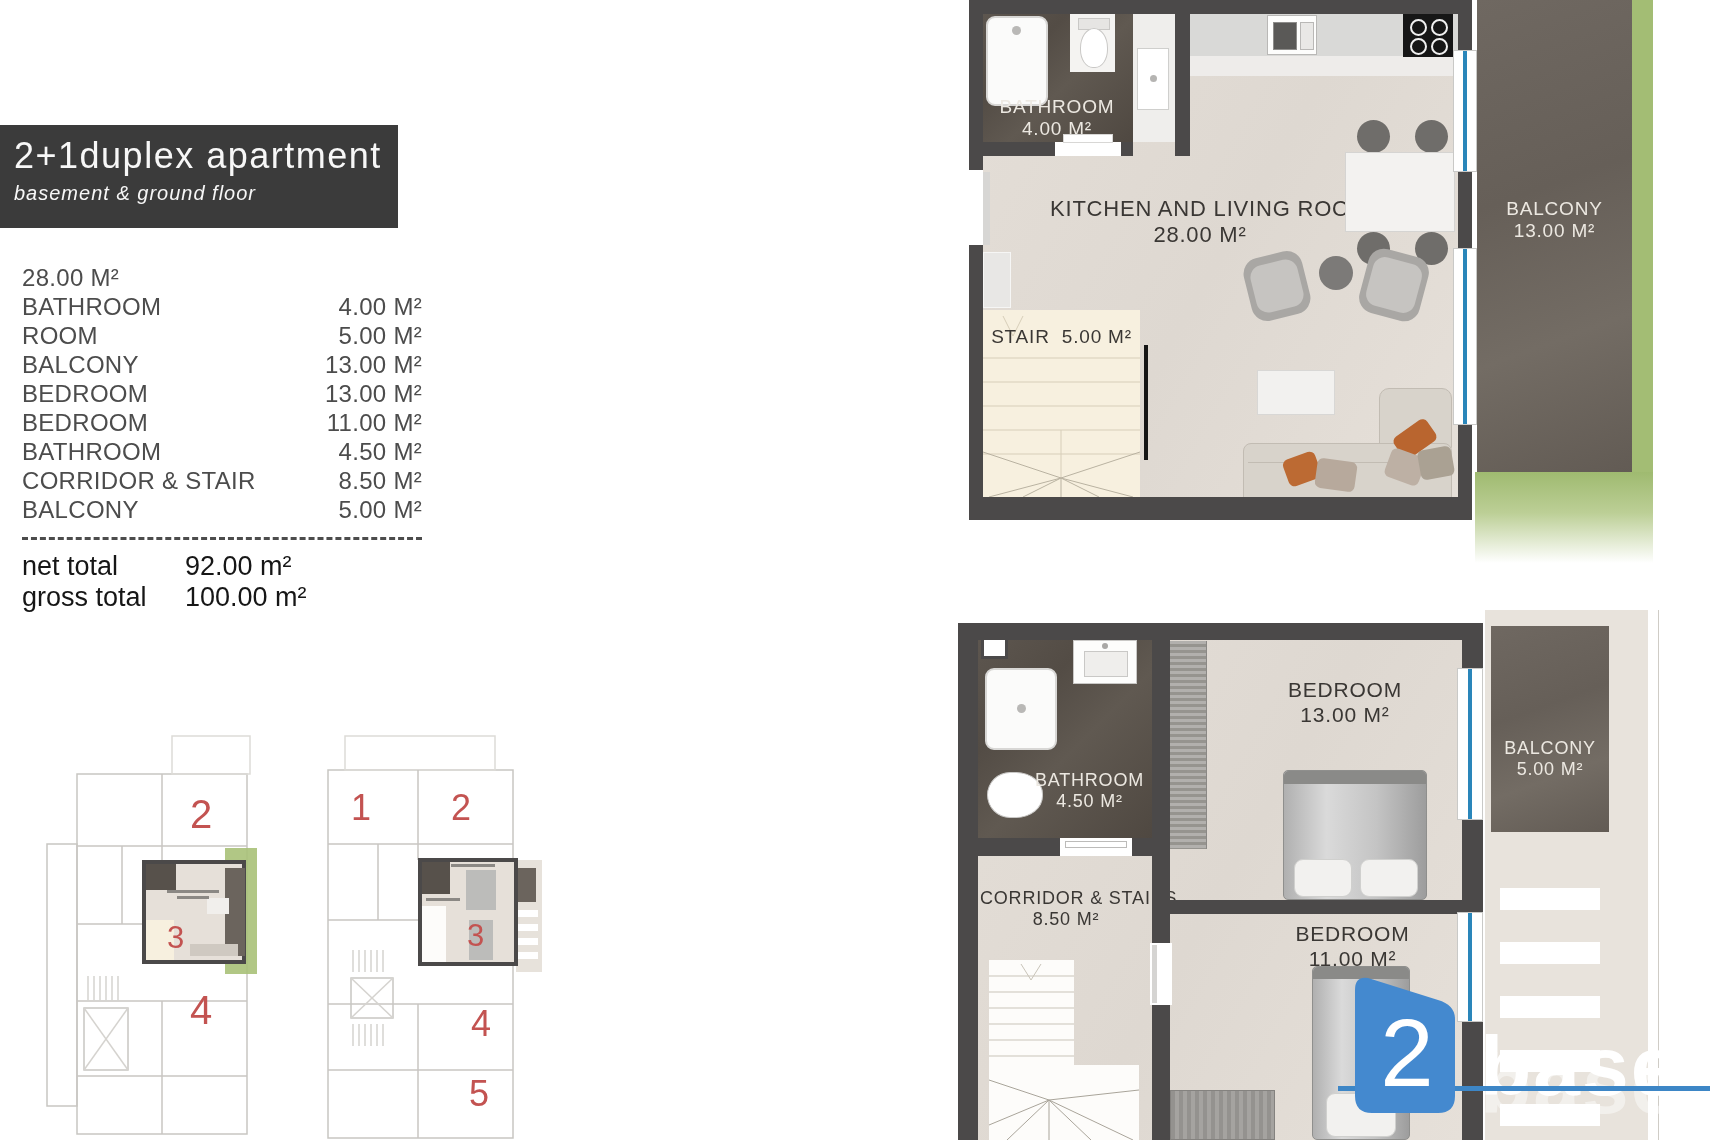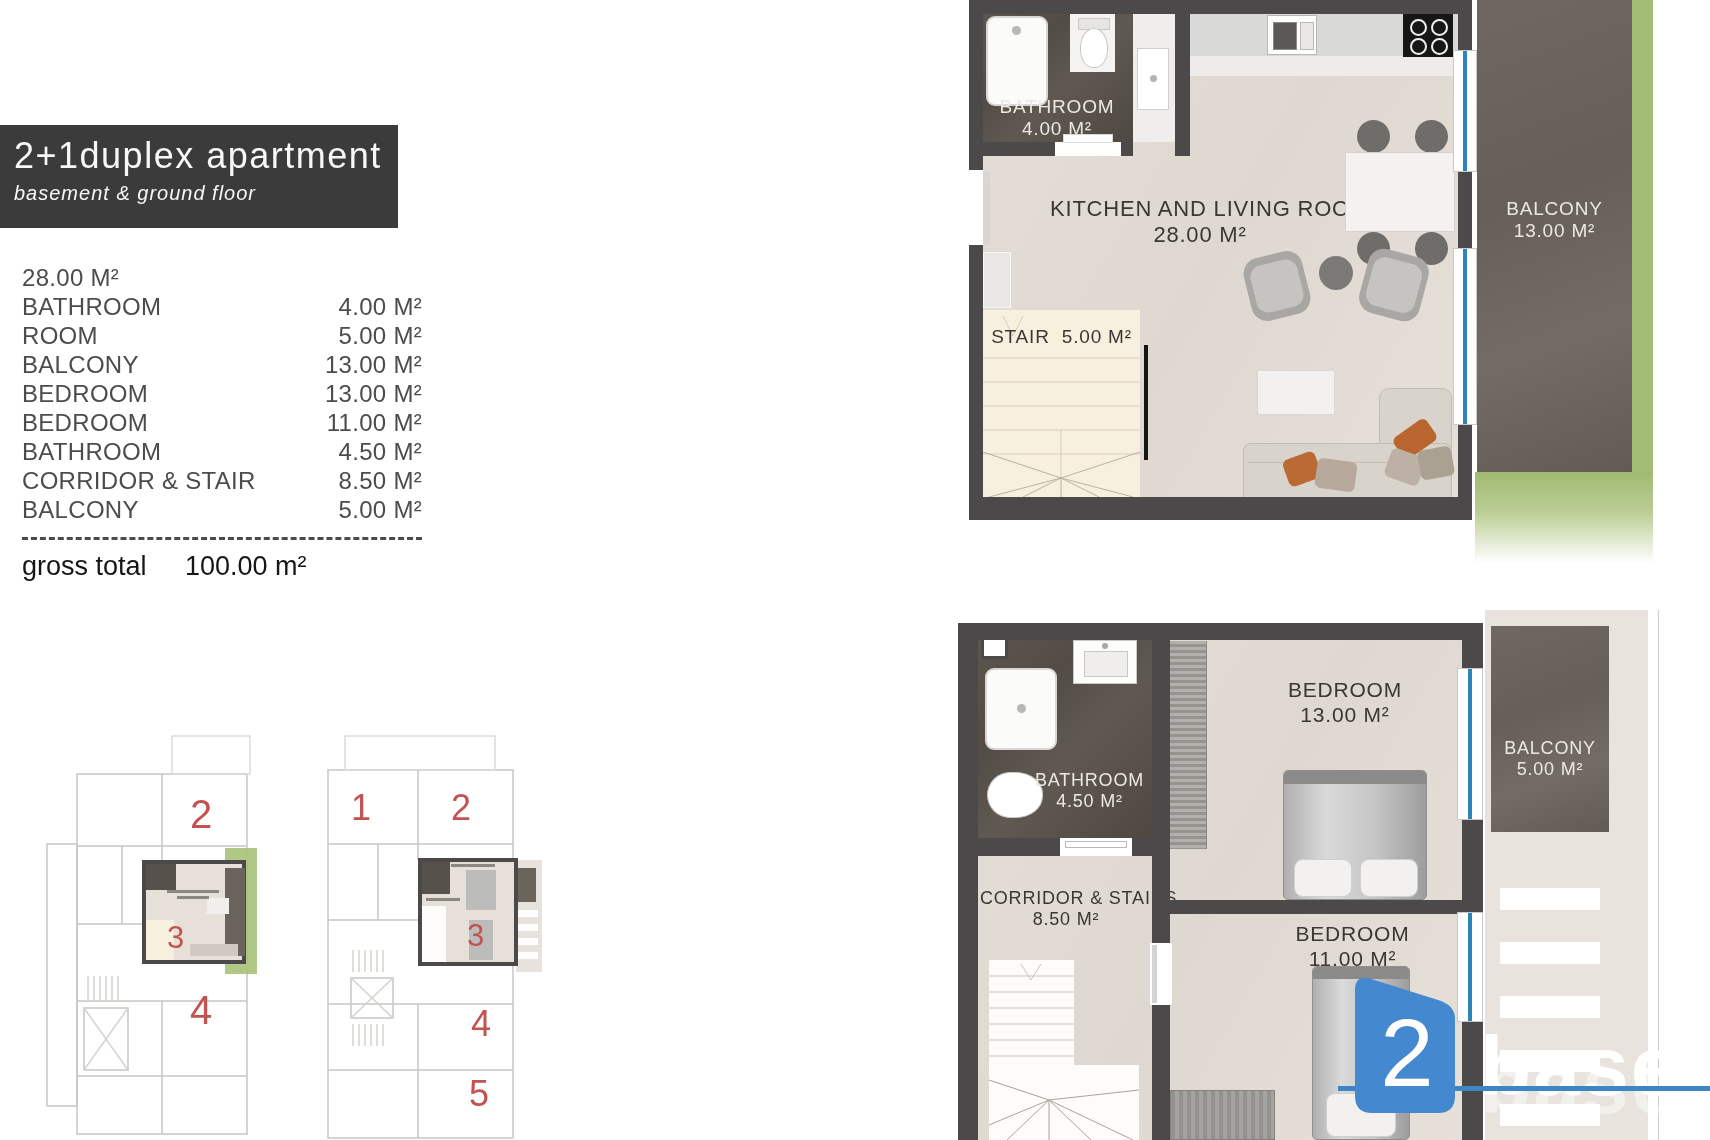--- a/index.html
+++ b/index.html
@@ -87,20 +87,24 @@
       </div>
     <div class="room-row">
         <span>BALCONY</span>
         <span>5.00 M²</span>
       </div>
   </div>
 
   <div class="abs dash-divider"></div>
 
   <div class="abs totals">
+    <div class="total-row">
+      <span class="tl">net total</span>
+      <span>92.00 m²</span>
+    </div>
     <div class="total-row">
       <span class="tl">gross total</span>
       <span>100.00 m²</span>
     </div>
   </div>
 
   <svg class="abs" style="left:22px;top:676px;" width="250" height="464" viewBox="0 0 250 464">
     <g stroke="#c8c6c2" fill="none" stroke-width="1.5">
       <rect x="55" y="98" width="170" height="360"></rect>
       <rect x="25" y="168" width="30" height="262"></rect>

